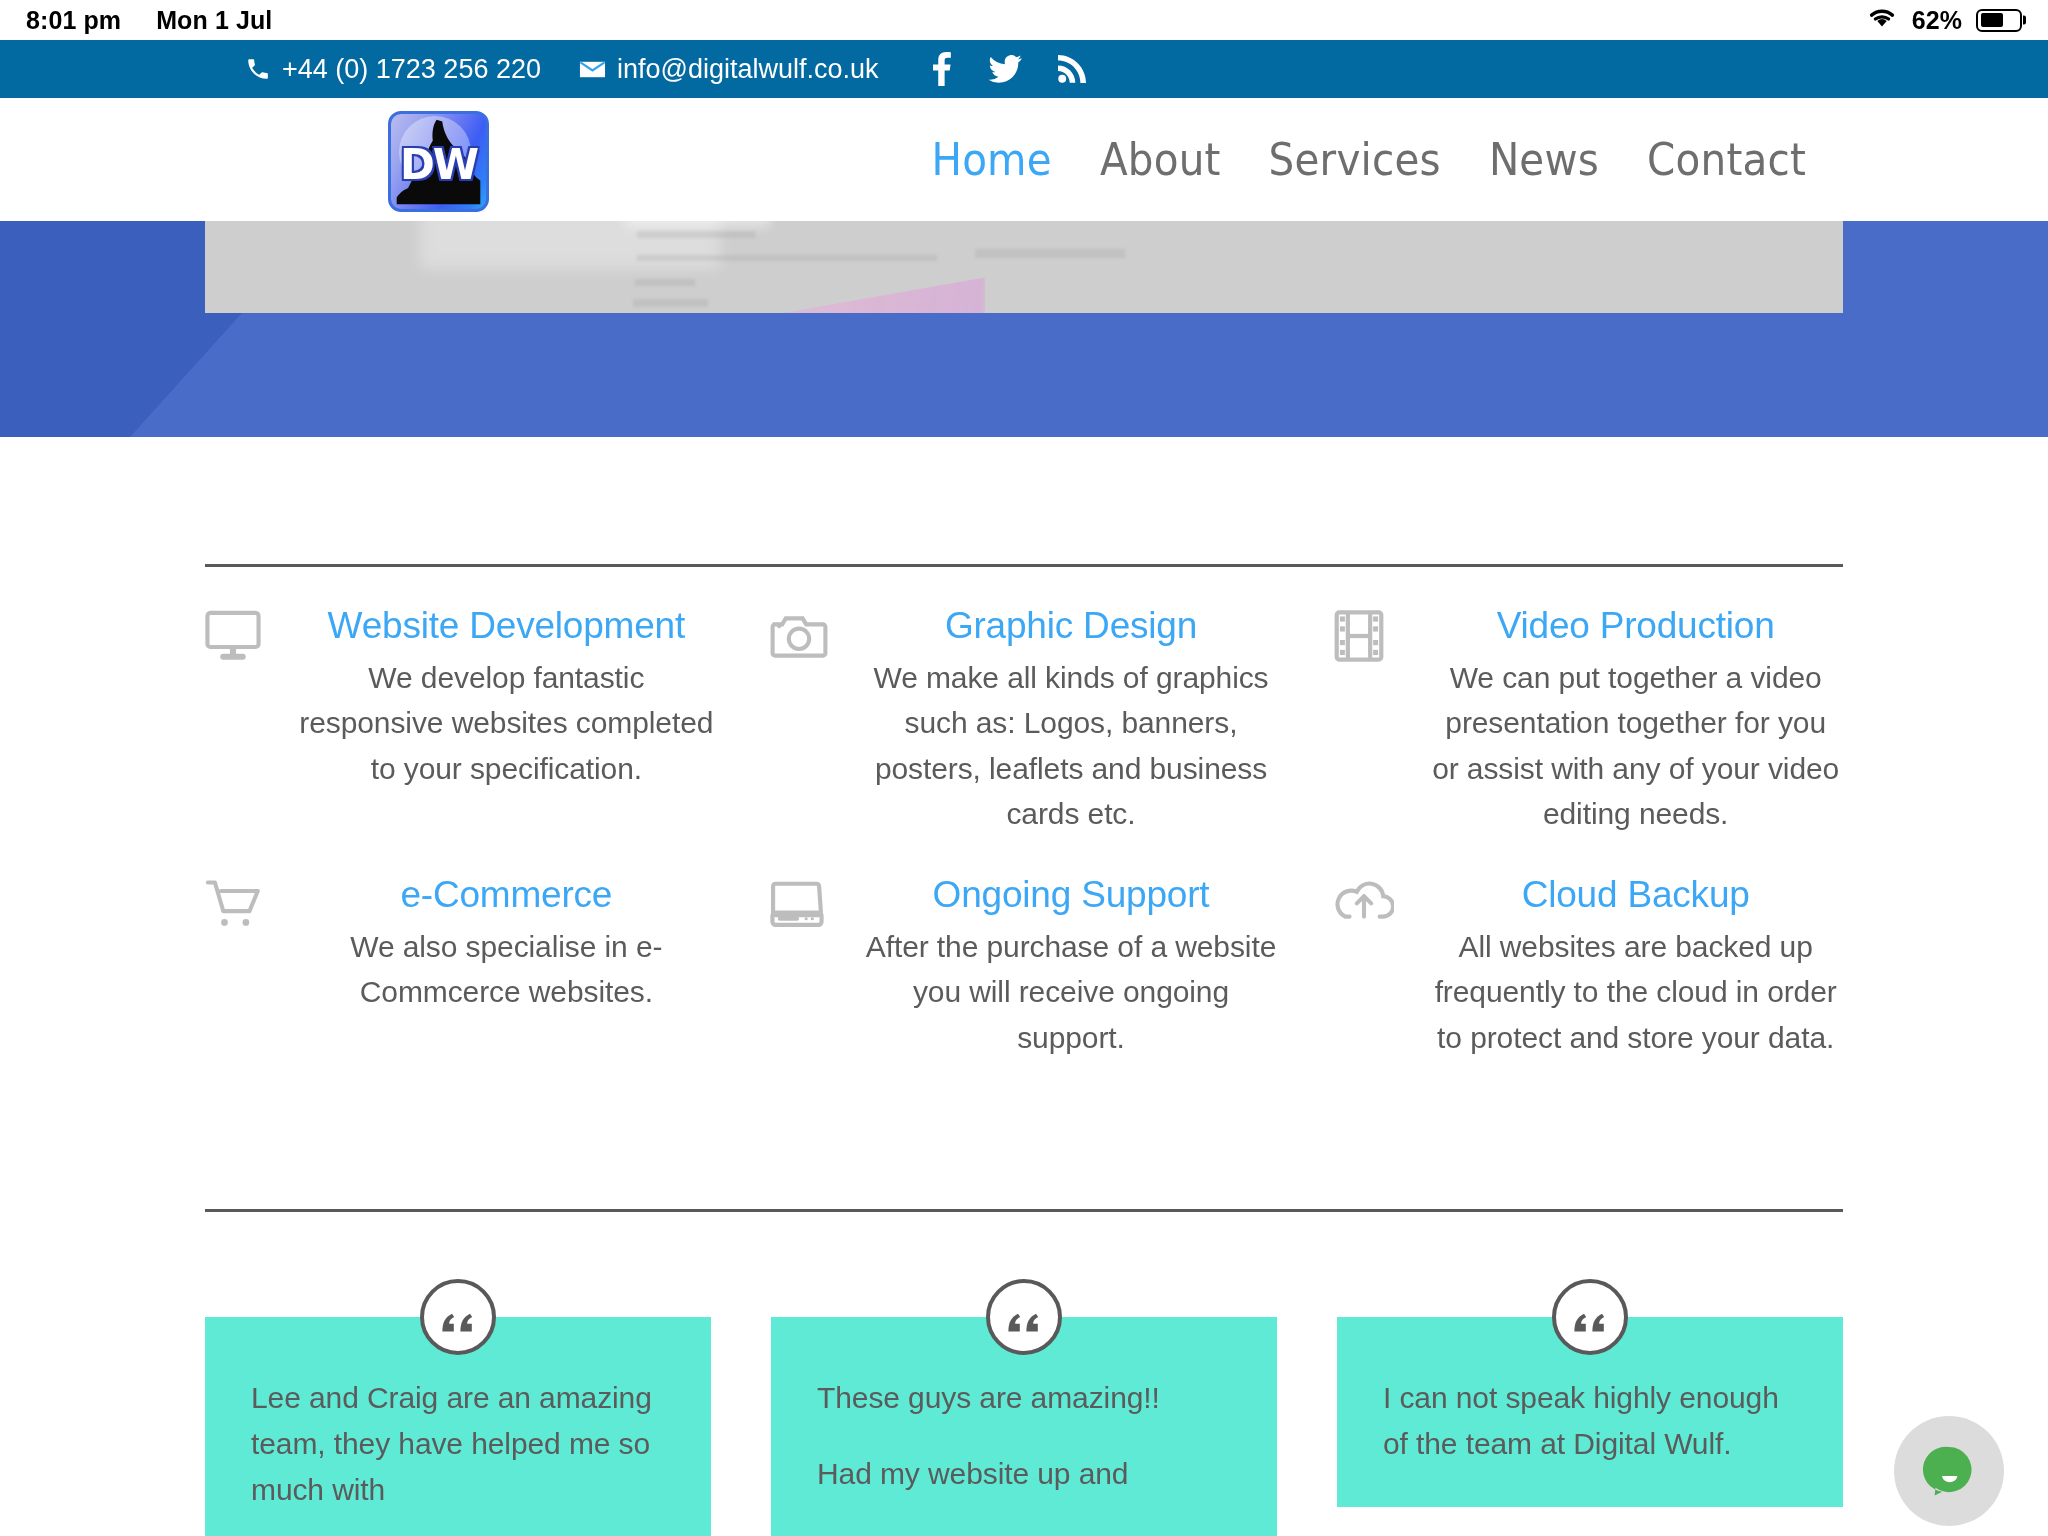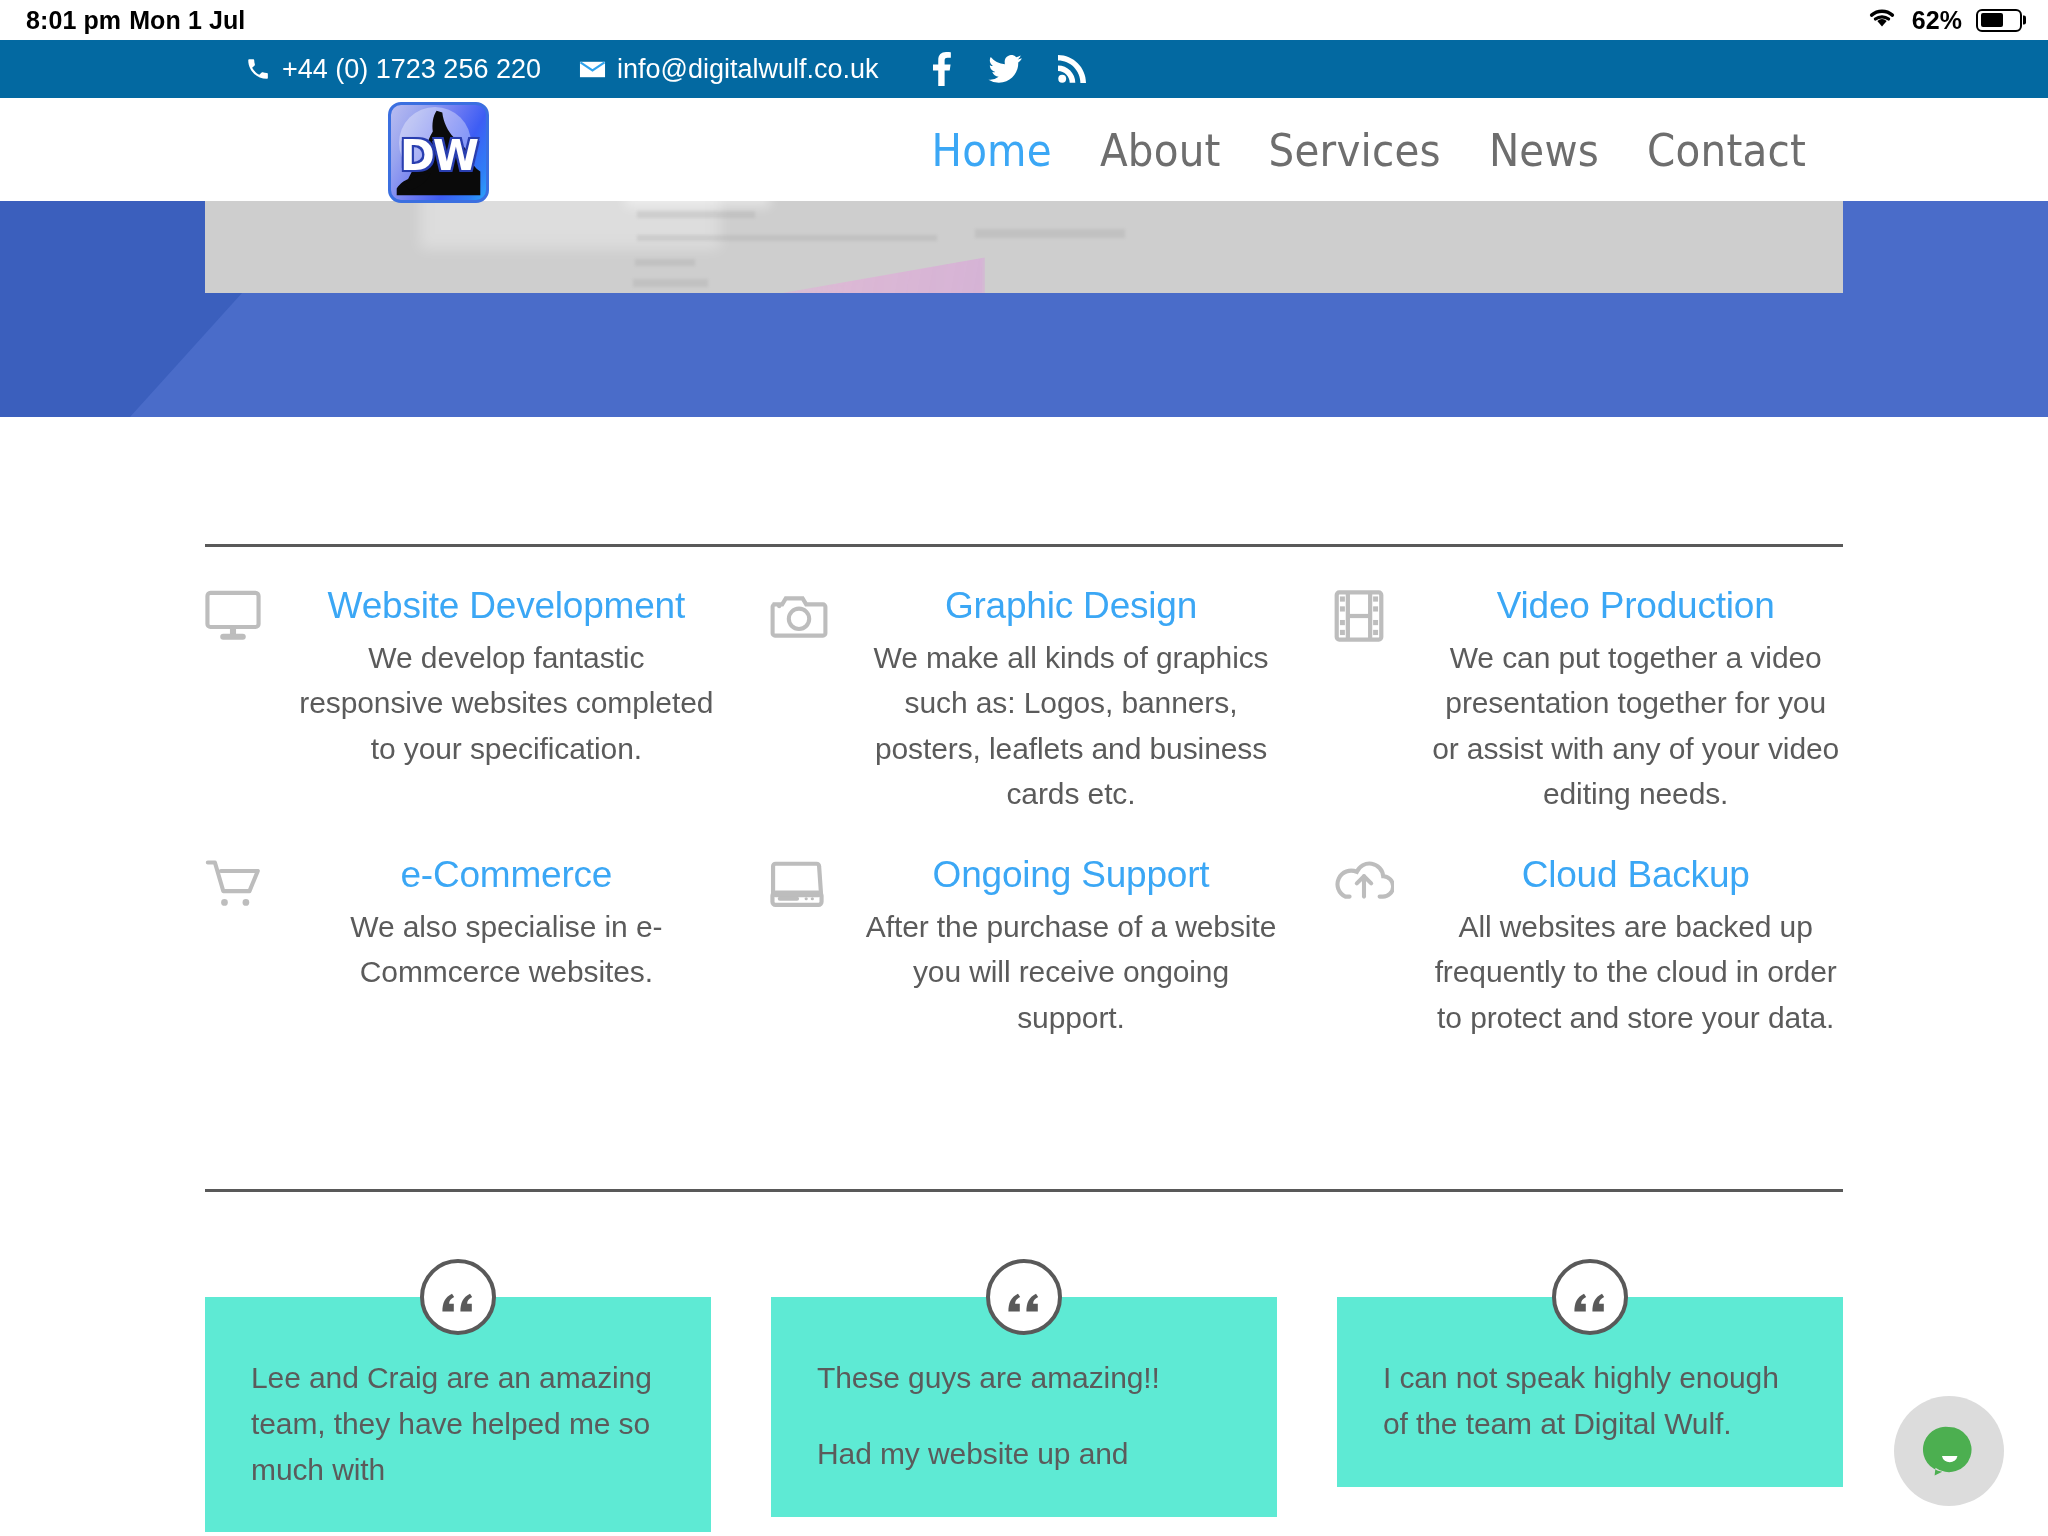--- a/index.html
+++ b/index.html
@@ -20,21 +20,21 @@
     background: #ffffff;
     display: flex;
     align-items: center;
     padding: 0 26px;
     box-sizing: border-box;
     color: #000000;
     font-size: 25px;
     font-weight: 600;
     letter-spacing: .1px;
   }
-  .status-left { display: flex; align-items: baseline; gap: 8px; }
+  .status-left { display: flex; align-items: baseline; gap: 35px; }
   .status-right {
     margin-left: auto;
     display: flex;
     align-items: center;
     gap: 14px;
   }
   .wifi-icon { display: block; }
   .battery-pct { font-size: 25px; font-weight: 600; }
   .battery-shell {
     position: relative;
@@ -89,24 +89,24 @@
     gap: 11px;
     margin-right: 38px;
     white-space: nowrap;
   }
   .topbar-item svg { display: block; }
   .social-links { display: flex; align-items: center; gap: 36px; margin-left: 14px; }
   .social-links svg { display: block; }
 
   
   .header {
-    height: 103px;
+    height: 123px;
     background: #ffffff;
     display: flex;
-    align-items: flex-start;
+    align-items: center;
     position: relative;
     z-index: 5;
   }
   .header-inner {
     width: 1700px;
     margin: 0 auto;
     display: flex;
     align-items: center;
     padding: 0 24px;
     box-sizing: border-box;

